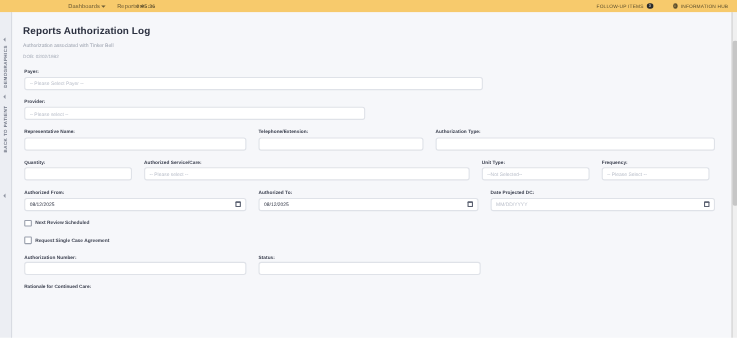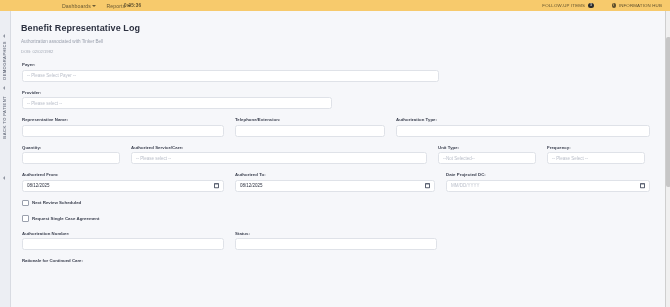--- a/index.html
+++ b/index.html
@@ -219,21 +219,21 @@
   <i class="rail-arrow a1"></i>
   <div class="rail-label l1">DEMOGRAPHICS</div>
   <i class="rail-arrow a2"></i>
   <div class="rail-label l2">BACK TO PATIENT</div>
   <i class="rail-arrow a3"></i>
 </div>
 
 <div class="page">
 
   <div class="hdr">
-    <div class="hdr-title">Benefit Representative Log</div>
+    <div class="hdr-title">Reports Authorization Log</div>
     <div class="hdr-sub">Authorization associated with Tinker Bell</div>
     <div class="hdr-dob">DOB: 02/02/1982</div>
   </div>
 
   <div class="form">
 
     <div class="row">
       <div class="fld w-payer">
         <div class="lbl">Payer:</div>
         <div class="ctl ph w-payer">-- Please Select Payer --</div>

